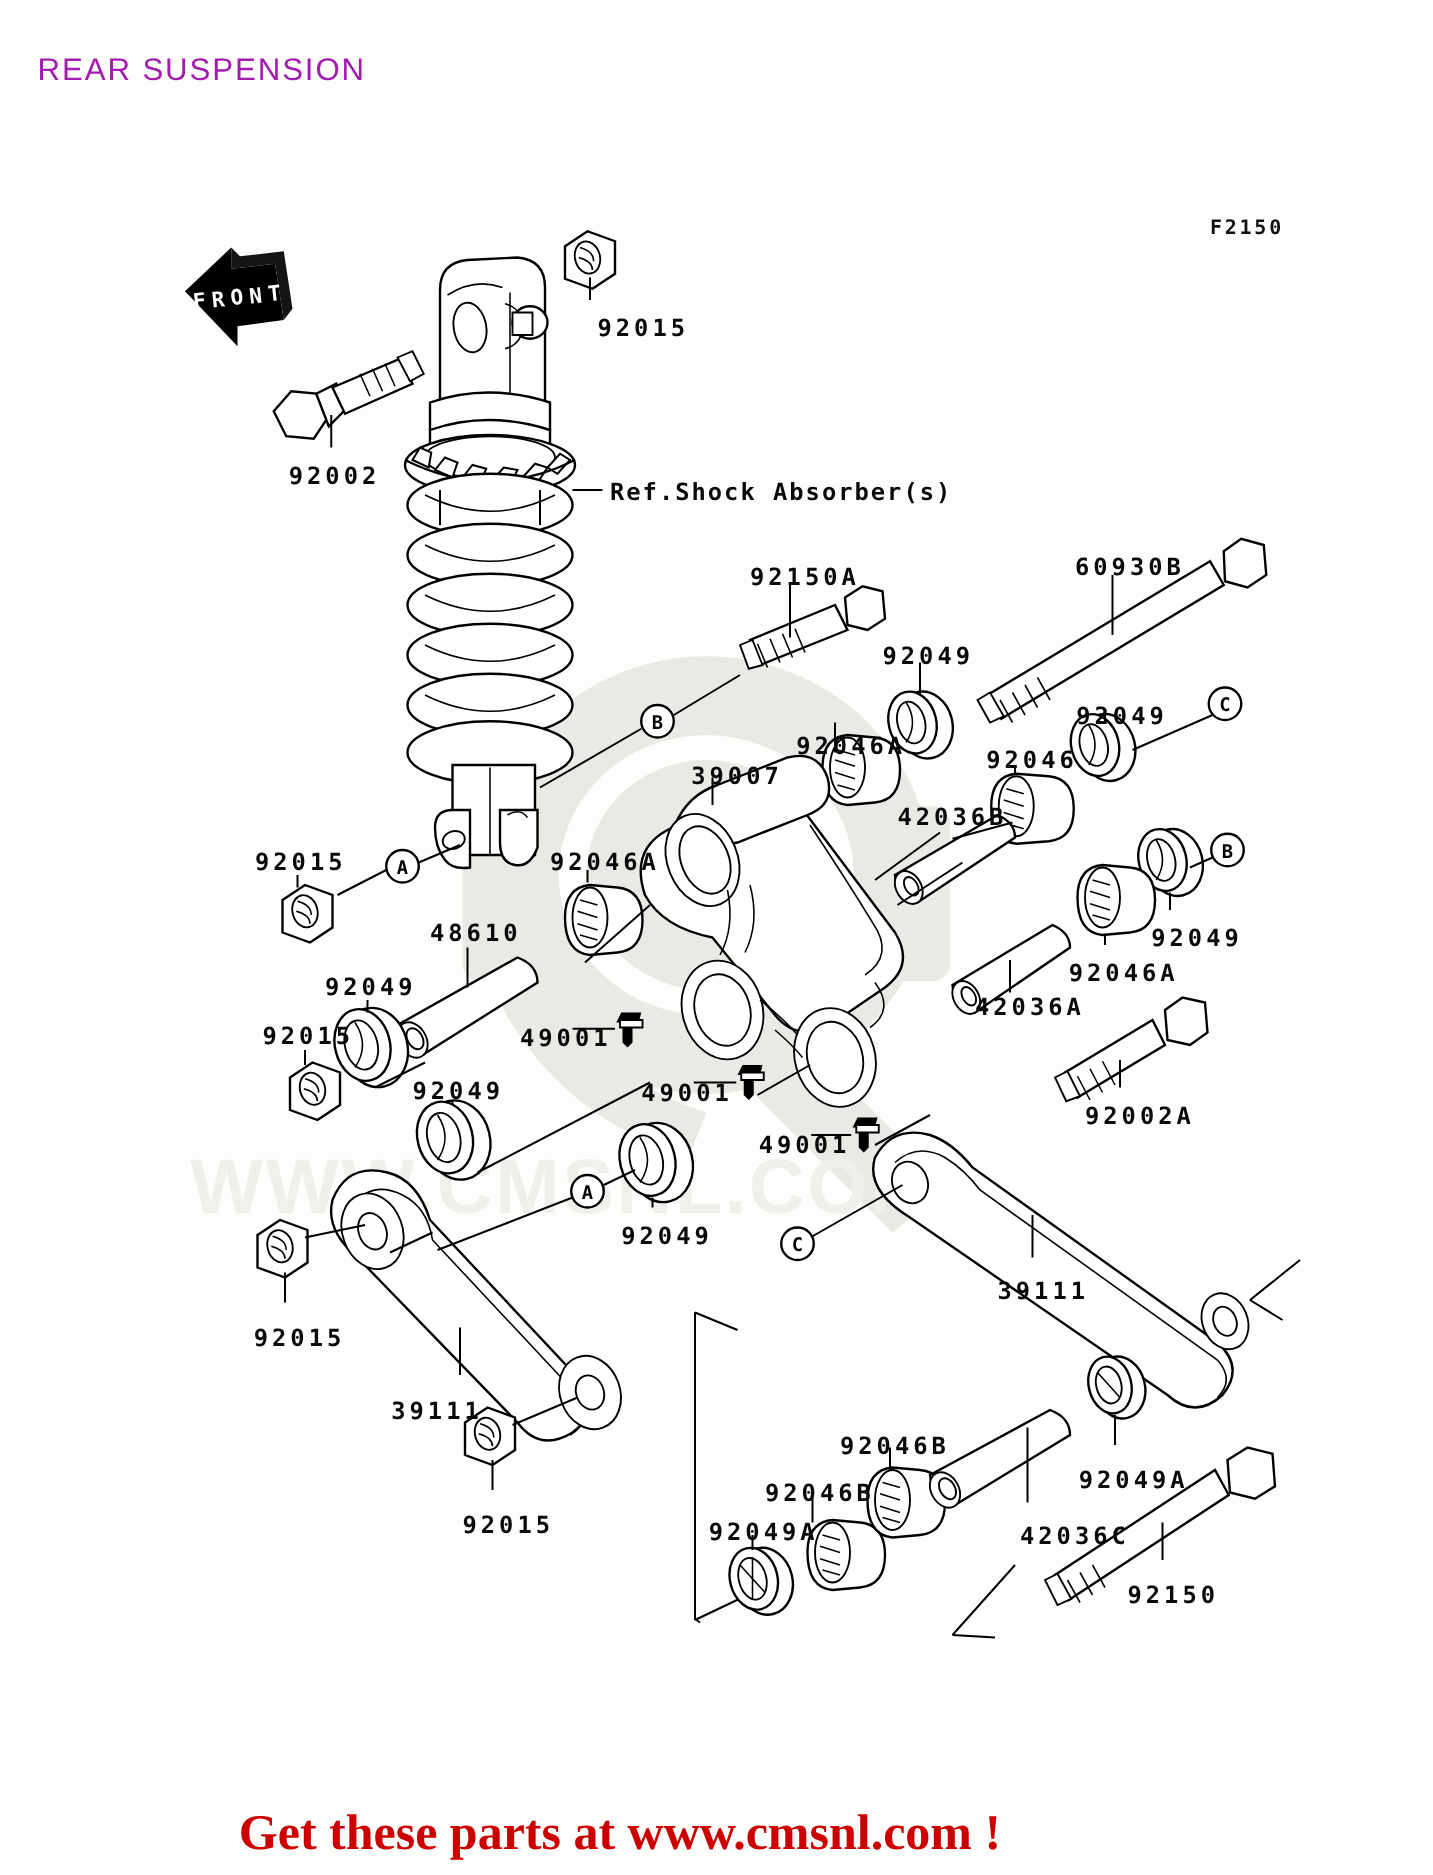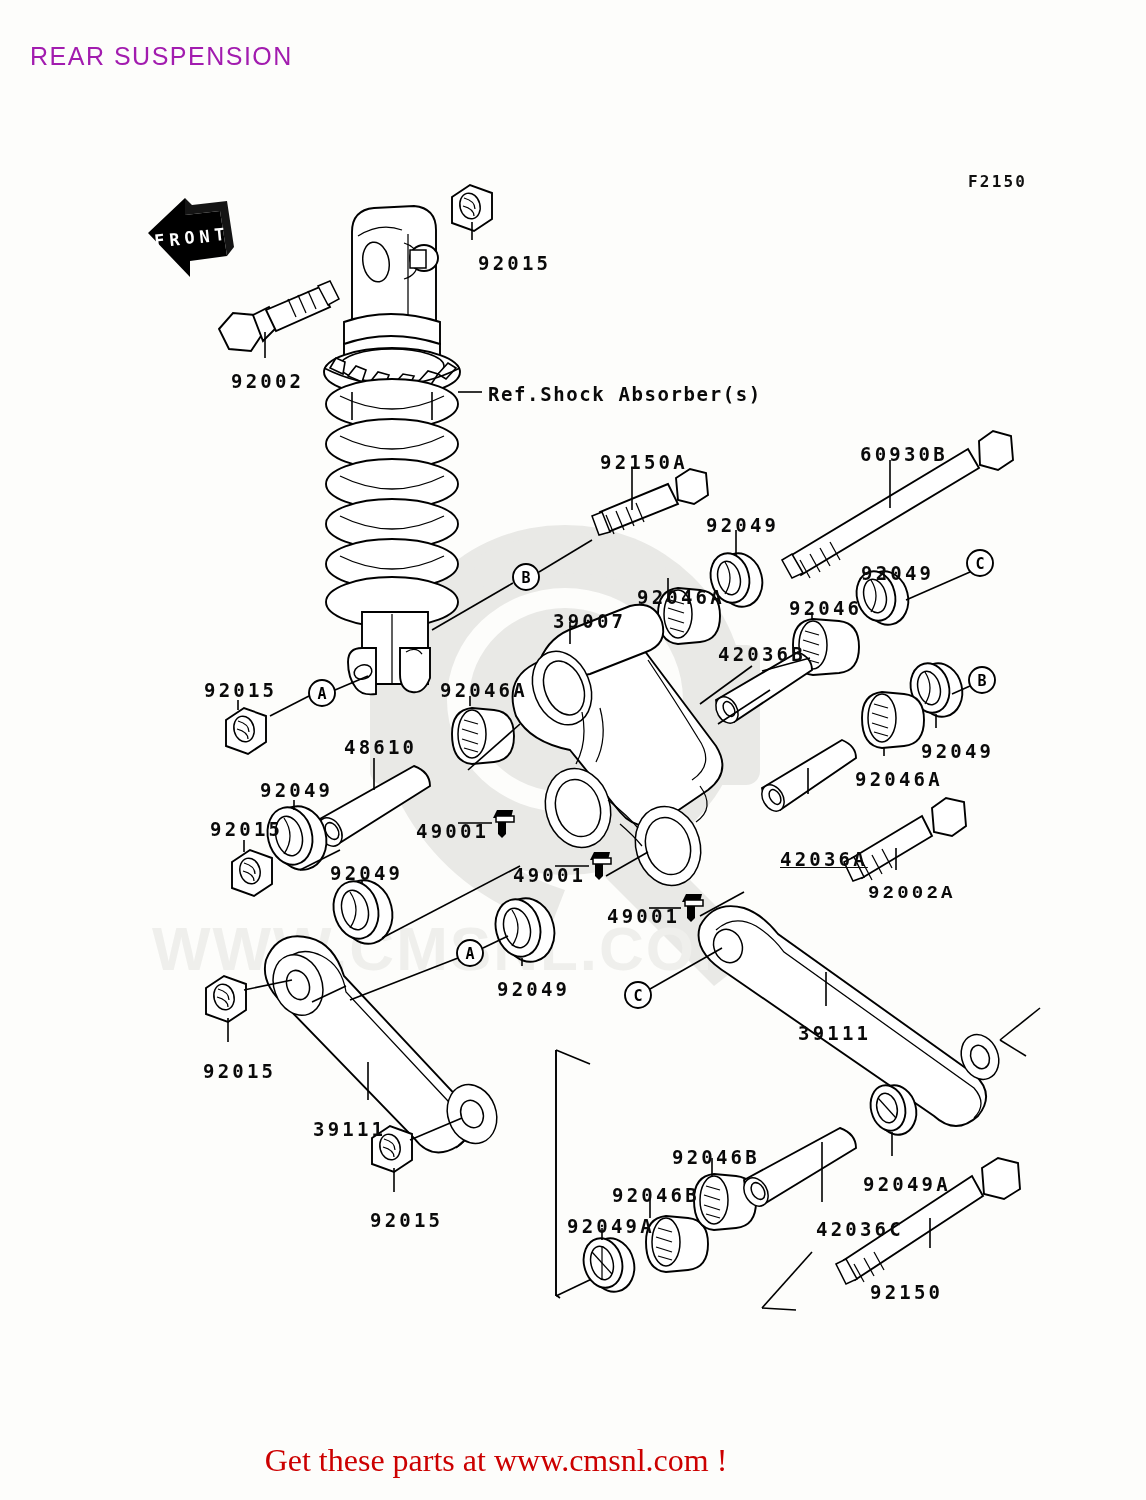--- a/index.html
+++ b/index.html
@@ -13,21 +13,21 @@
     font-family:"Liberation Sans","DejaVu Sans",sans-serif;
     font-size:25px;letter-spacing:1.5px;color:#a21caf;font-weight:400;margin-top:30px;
   }
   #fig-ref{
     position:absolute;left:968px;top:172px;
     font-size:16px;letter-spacing:2.2px;color:#111;font-weight:700;
   }
   #footer{
     position:absolute;left:0;top:1442px;width:992px;text-align:center;
     font-family:"Liberation Serif","DejaVu Serif",serif;
-    font-size:32px;color:#cc0000;font-weight:400;letter-spacing:0px;
+    font-size:40px;color:#cc0000;font-weight:700;letter-spacing:0px;
   }
   #diagram{position:absolute;left:0;top:0;width:1146px;height:1440px;}
   .lbl{
     position:absolute;font-size:19px;letter-spacing:3.2px;
     color:#0a0a0a;font-weight:700;white-space:nowrap;
     font-family:"DejaVu Sans Mono","Liberation Mono",monospace;
   }
   .lbl.ref{letter-spacing:1.6px;}
   svg{display:block;}
   .ln{stroke:#000;stroke-width:1.6;fill:none;}
@@ -546,32 +546,32 @@
     <div class="lbl" style="left: 861px; top: 562px;">92049</div>
     <div class="lbl" style="left: 789px; top: 597px;">92046</div>
     <div class="lbl" style="left: 553px; top: 610px;">39007</div>
     <div class="lbl" style="left: 718px; top: 643px;">42036B</div>
     <div class="lbl" style="left: 204px; top: 679px;">92015</div>
     <div class="lbl" style="left: 440px; top: 679px;">92046A</div>
     <div class="lbl" style="left: 921px; top: 740px;">92049</div>
     <div class="lbl" style="left: 344px; top: 736px;">48610</div>
     <div class="lbl" style="left: 260px; top: 779px;">92049</div>
     <div class="lbl" style="left: 855px; top: 768px;">92046A</div>
-    <div class="lbl" style="left: 780px; top: 848px; text-decoration: underline;">42036A</div>
+    <div class="lbl" style="left: 780px; top: 795px;">42036A</div>
     <div class="lbl" style="left: 210px; top: 818px;">92015</div>
     <div class="lbl" style="left: 416px; top: 820px;">49001</div>
     <div class="lbl" style="left: 330px; top: 862px;">92049</div>
     <div class="lbl" style="left: 513px; top: 864px;">49001</div>
-    <div class="lbl" style="left: 868px; top: 882px; font-family: Liberation Mono, monospace;">92002A</div>
+    <div class="lbl" style="left: 868px; top: 882px;">92002A</div>
     <div class="lbl" style="left: 607px; top: 905px;">49001</div>
     <div class="lbl" style="left: 497px; top: 978px;">92049</div>
     <div class="lbl" style="left: 798px; top: 1022px;">39111</div>
     <div class="lbl" style="left: 203px; top: 1060px;">92015</div>
     <div class="lbl" style="left: 313px; top: 1118px;">39111</div>
     <div class="lbl" style="left: 672px; top: 1146px;">92046B</div>
     <div class="lbl" style="left: 863px; top: 1173px;">92049A</div>
     <div class="lbl" style="left: 612px; top: 1184px;">92046B</div>
     <div class="lbl" style="left: 816px; top: 1218px;">42036C</div>
     <div class="lbl" style="left: 567px; top: 1215px;">92049A</div>
     <div class="lbl" style="left: 370px; top: 1209px;">92015</div>
-    <div class="lbl" style="left: 870px; top: 1265px; margin-top: 16px;">92150</div>
+    <div class="lbl" style="left: 902px; top: 1265px;">92150</div>
     <div class="lbl ref" style="left: 488px; top: 383px;">Ref.Shock Absorber(s)</div>
   </div>
 
 </body></html>

